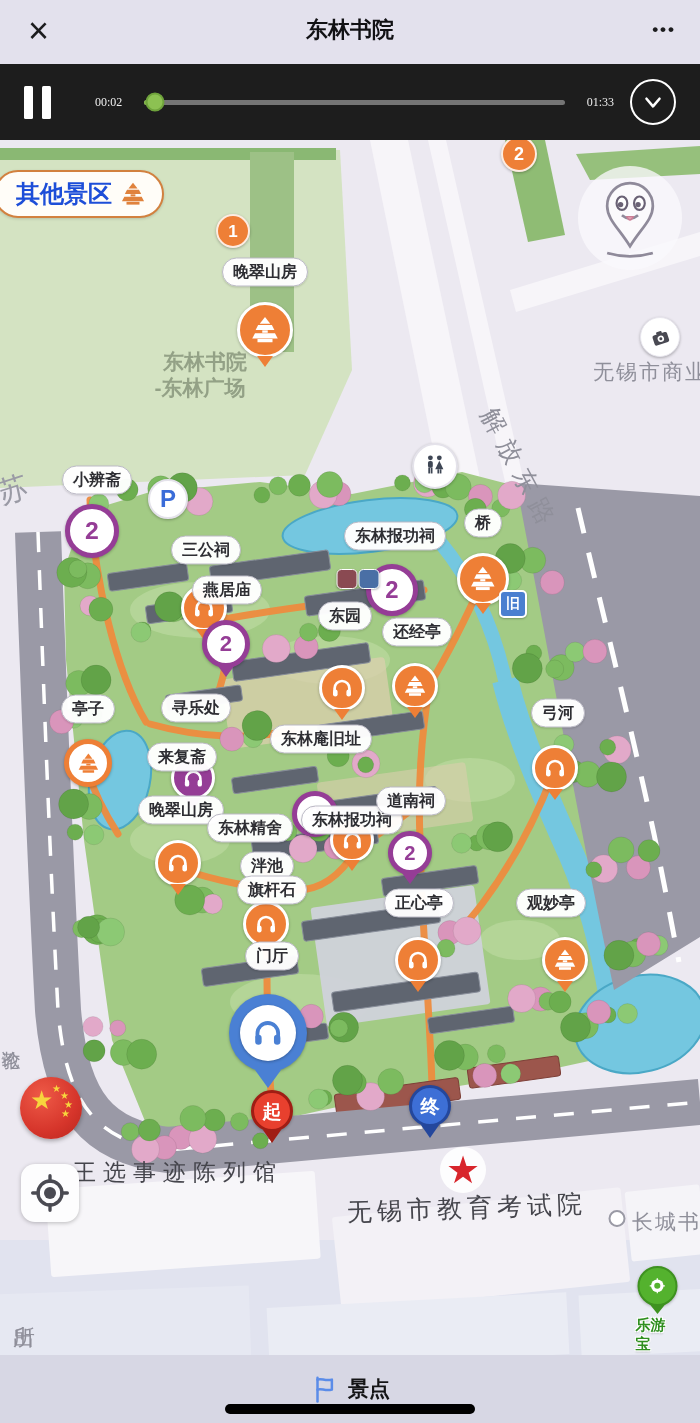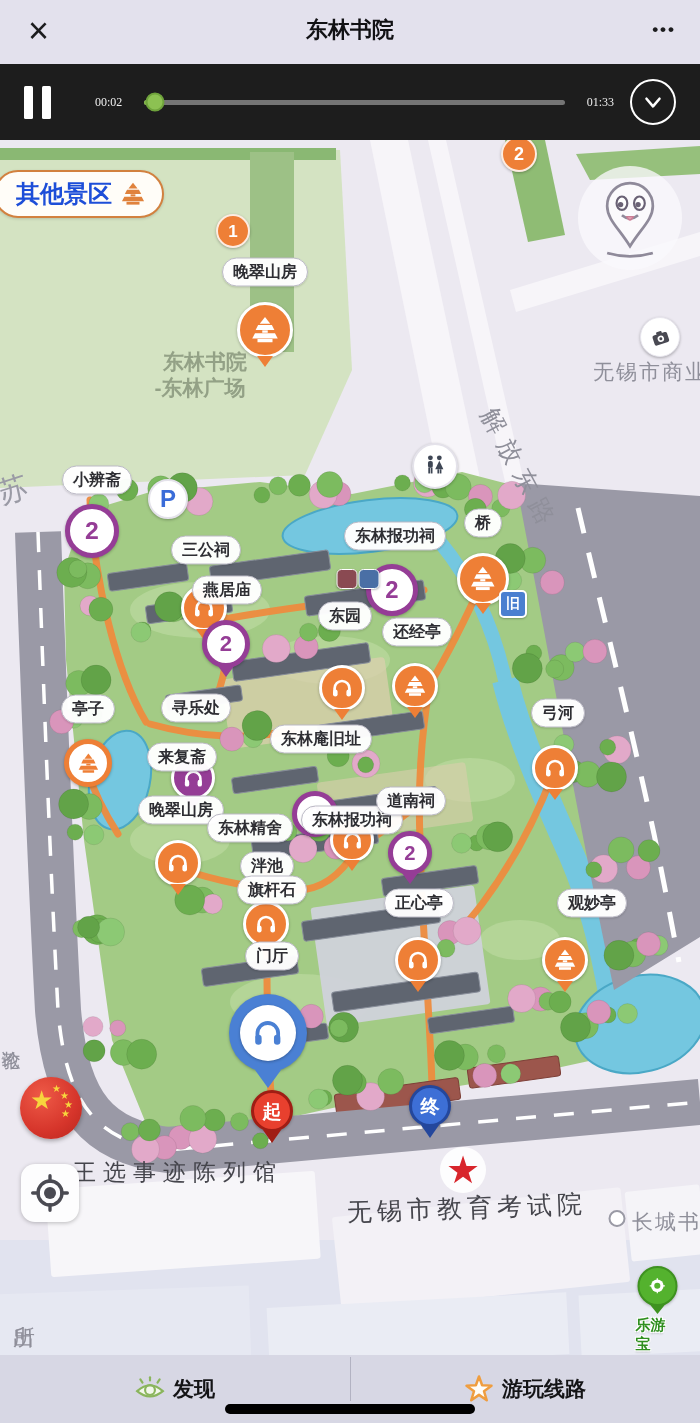--- a/index.html
+++ b/index.html
@@ -347,21 +347,21 @@
       <div class="pill" style="left: 182px; top: 617px;">来复斋</div>
       <div class="pill" style="left: 321px; top: 599px;">东林庵旧址</div>
       <div class="pill" style="left: 181px; top: 670px;">晚翠山房</div>
       <div class="pill" style="left: 352px; top: 680px;">东林报功祠</div>
       <div class="pill" style="left: 250px; top: 688px;">东林精舍</div>
       <div class="pill" style="left: 411px; top: 661px;">道南祠</div>
       <div class="pill" style="left: 267px; top: 726px;">泮池</div>
       <div class="pill" style="left: 272px; top: 750px;">旗杆石</div>
       <div class="pill" style="left: 419px; top: 763px;">正心亭</div>
       <div class="pill" style="left: 558px; top: 573px;">弓河</div>
-      <div class="pill" style="left: 592px; top: 763px;">观妙亭</div>
+      <div class="pill" style="left: 551px; top: 763px;">观妙亭</div>
       <div class="pill" style="left: 272px; top: 816px;">门厅</div>
       <div class="mtext" style="left: 205px; top: 222px; font-size: 21px; color: rgb(147, 161, 134); font-weight: 600; transform: translate(-50%, -50%);">东林书院</div>
       <div class="mtext" style="left: 200px; top: 248px; font-size: 21px; color: rgb(147, 161, 134); font-weight: 600; transform: translate(-50%, -50%);">-东林广场</div>
       <div class="mtext" style="left: 520px; top: 330px; font-size: 25px; color: rgb(143, 143, 154); letter-spacing: 9px; transform: translate(-50%, -50%) rotate(62deg);">解放东路</div>
       <div class="mtext" style="left: 662px; top: 232px; font-size: 21px; color: rgb(143, 143, 154); letter-spacing: 2px; transform: translate(-50%, -50%);">无锡市商业纪</div>
       <div class="mtext" style="left: 178px; top: 1032px; font-size: 23px; color: rgb(69, 69, 76); letter-spacing: 7px; transform: translate(-50%, -50%);">王选事迹陈列馆</div>
       <div class="mtext" style="left: 467px; top: 1068px; font-size: 25px; color: rgb(69, 69, 76); letter-spacing: 5px; transform: translate(-50%, -50%) rotate(-2deg);">无锡市教育考试院</div>
       <div class="mtext" style="left: 678px; top: 1082px; font-size: 21px; color: rgb(143, 143, 154); letter-spacing: 2px; transform: translate(-50%, -50%);">长城书画</div>
       <div class="mtext" style="left: 24px; top: 1168px; font-size: 22px; color: rgb(143, 143, 154); writing-mode: vertical-rl; transform: translate(-50%, -50%);">出所</div>
       <div class="mtext" style="left: 11px; top: 896px; font-size: 19px; color: rgb(143, 143, 154); writing-mode: vertical-rl; transform: translate(-50%, -50%);">论教</div>
@@ -662,34 +662,23 @@
             <circle cx="12" cy="12" r="3.6" fill="#4a4a52"></circle>
           </svg>
         </div>
       </div>
     </div>
 </div>
 
 <nav class="nav">
   <div class="item">
     <span class="icn">
-      <svg viewBox="0 0 28 26">
-          <g fill="none" stroke="#8ab55c" stroke-width="2" stroke-linecap="round">
-        <path d="M2,15 Q14,4 26,15 Q14,25 2,15 Z" fill="#f2f7ea"></path>
-        <circle cx="14" cy="14" r="4.6"></circle>
-        <path d="M7,7 L5,4"></path>
-            <path d="M14,5 L14,2"></path>
-            <path d="M21,7 L23,4"></path>
+      <svg viewBox="0 0 24 24">
+          <g fill="none" stroke="#5b8ce8" stroke-width="2" stroke-linecap="round" stroke-linejoin="round">
+        <path d="M6,22 L6,3"></path>
+            <path d="M6,4.5 C9,3 12,6 17.5,4.5 L17.5,12.5 C12,14 9,11 6,12.5"></path>
           </g>
         </svg>
     </span>
-    <span>发现</span>
-  </div>
-  <div class="item">
-    <span class="icn">
-      <svg viewBox="0 0 24 24">
-          <path d="M12 2 L14.5 9 L22 9.3 L16 13.8 L18.2 21 L12 16.7 L5.8 21 L8 13.8 L2 9.3 L9.5 9 Z" fill="#fffdf8" stroke="#ef9d3f" stroke-width="2" stroke-linejoin="round"></path>
-        </svg>
-    </span>
-    <span>游玩线路</span>
+    <span>景点</span>
   </div>
 </nav>
 <div class="homebar"></div>
 
 </body></html>

